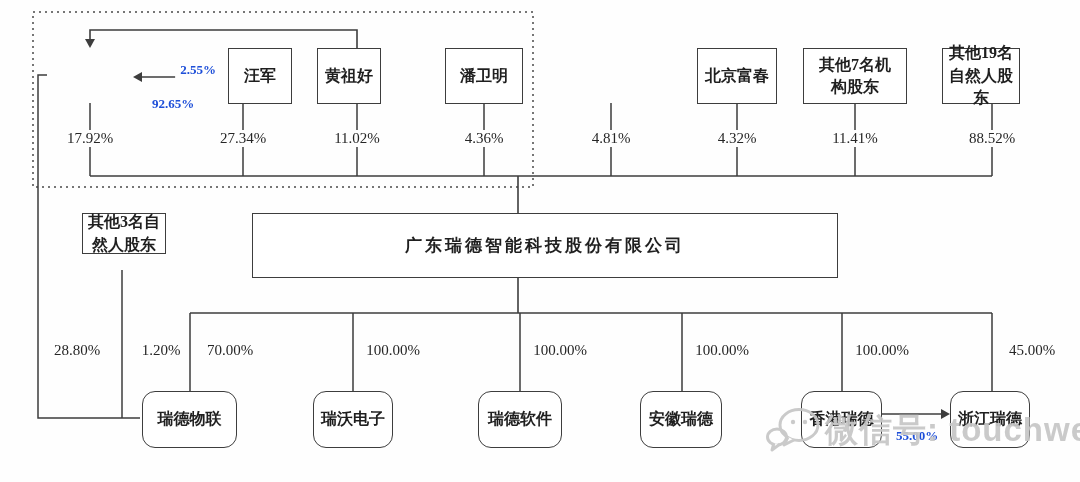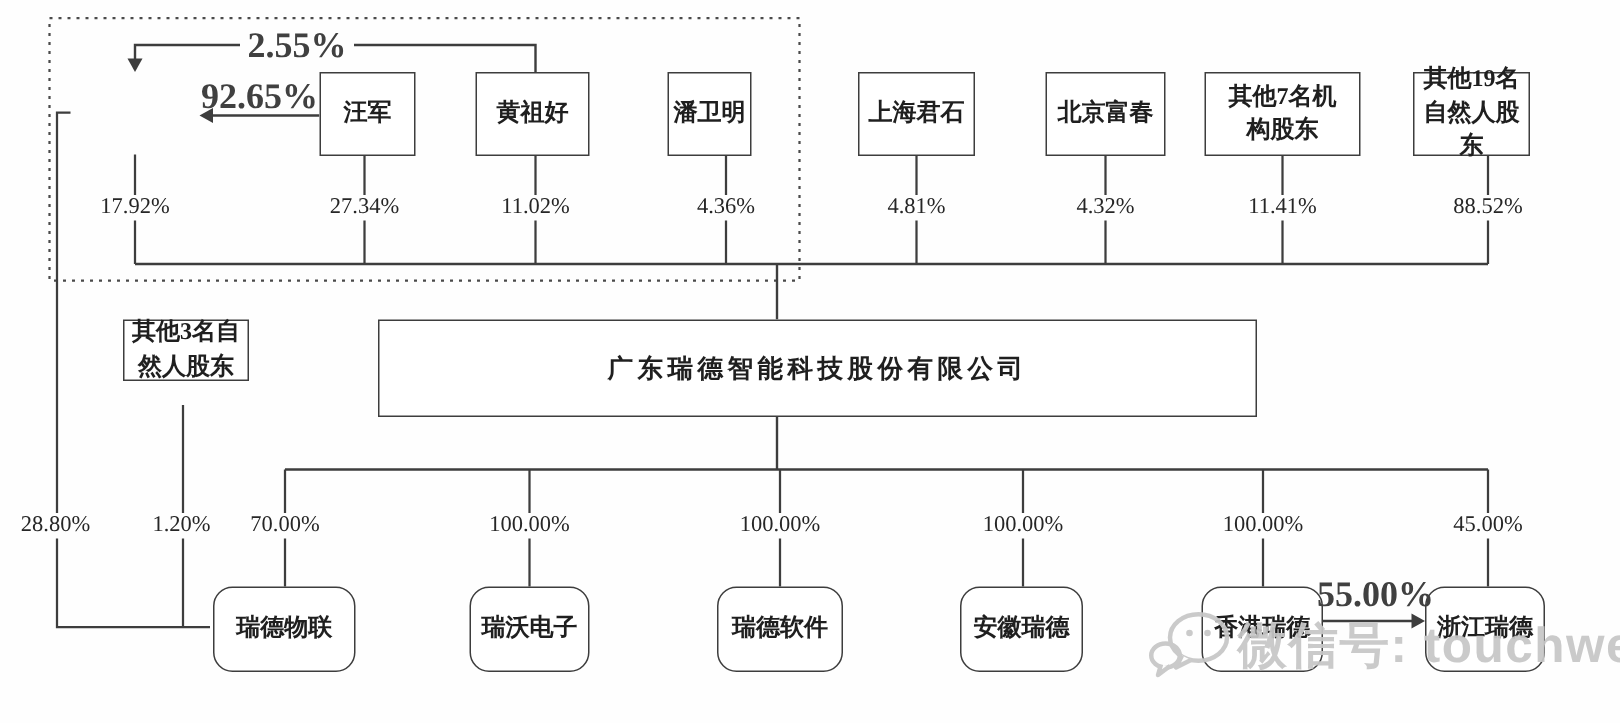--- a/index.html
+++ b/index.html
@@ -9,23 +9,23 @@
   .node{position:absolute;box-sizing:border-box;border:1.7px solid #3d3d3d;background:#fff;
         display:flex;align-items:center;justify-content:center;text-align:center;
         font-weight:bold;font-size:16px;line-height:1.4;color:#1f1f1f;z-index:2;}
   .sh{top:48px;height:56px;}
   .sub{top:391px;height:57px;border-radius:13px;}
   .company{left:252px;top:213px;width:586px;height:65px;font-size:17px;letter-spacing:3px;}
   .others3{left:82px;top:213px;width:84px;height:41px;padding:0 3px;}
   .pct{position:absolute;transform:translateX(-50%);white-space:nowrap;z-index:3;
        font-size:15px;color:#262626;background:#fefefe;padding:0 3px;}
   .row1{top:130px;}
-  .row2{top:342px;}
+  .row2{top:342px;margin-left:40px;}
   .arrowlabel{position:absolute;transform:translateX(-50%);white-space:nowrap;z-index:3;
-       font-weight:bold;font-size:24px;color:#404040;background:#fefefe;padding:0 5px;}
+       font-weight:bold;font-size:13px;color:#1d4ed8;background:#fefefe;padding:0 5px;margin-top:44px;}
   .watermark{position:absolute;left:766px;top:406px;display:flex;align-items:center;gap:5px;
        z-index:4;color:#c7c7c7;opacity:.93;}
   .watermark .wm-text{font-family:"Liberation Sans",sans-serif;font-weight:bold;
        font-size:33px;letter-spacing:1px;white-space:nowrap;}
 </style>
 </head>
 <body>
 
 <div class="stage">
 
@@ -50,24 +50,23 @@
     <path d="M122,270 V418" stroke="#3d3d3d" stroke-width="1.5" fill="none"></path>
 
     <path d="M518,278 V313" stroke="#3d3d3d" stroke-width="1.6" fill="none"></path>
     <path d="M190,313 H992" stroke="#3d3d3d" stroke-width="1.6" fill="none"></path>
     <path d="M190,313 V391 M353,313 V391 M520,313 V391 M682,313 V391 M842,313 V391 M992,313 V391" stroke="#3d3d3d" stroke-width="1.5" fill="none"></path>
 
     <path d="M882,414 H945" stroke="#3d3d3d" stroke-width="1.6" fill="none"></path>
     <polygon points="950,414 941,409 941,419" fill="#3d3d3d"></polygon>
   </svg>
 
-  <div class="node sh" style="left:213px;width:64px">汪军</div>
-  <div class="node sh" style="left:317px;width:76px">黄祖好</div>
-  <div class="node sh" style="left:445px;width:56px">潘卫明</div>
-  <div class="node sh" style="left:572px;width:78px">上海君石</div>
+  <div class="node sh" style="left:228px;width:64px">汪军</div>
+  <div class="node sh" style="left:317px;width:64px">黄祖好</div>
+  <div class="node sh" style="left:445px;width:78px">潘卫明</div>
   <div class="node sh" style="left:697px;width:80px">北京富春</div>
   <div class="node sh" style="left:803px;width:104px;padding:0 10px">其他7名机构股东</div>
   <div class="node sh" style="left:942px;width:78px;padding:0 4px">其他19名自然人股东</div>
 
   <div class="pct row1" style="left:90px">17.92%</div>
   <div class="pct row1" style="left:243px">27.34%</div>
   <div class="pct row1" style="left:357px">11.02%</div>
   <div class="pct row1" style="left:484px">4.36%</div>
   <div class="pct row1" style="left:611px">4.81%</div>
   <div class="pct row1" style="left:737px">4.32%</div>

